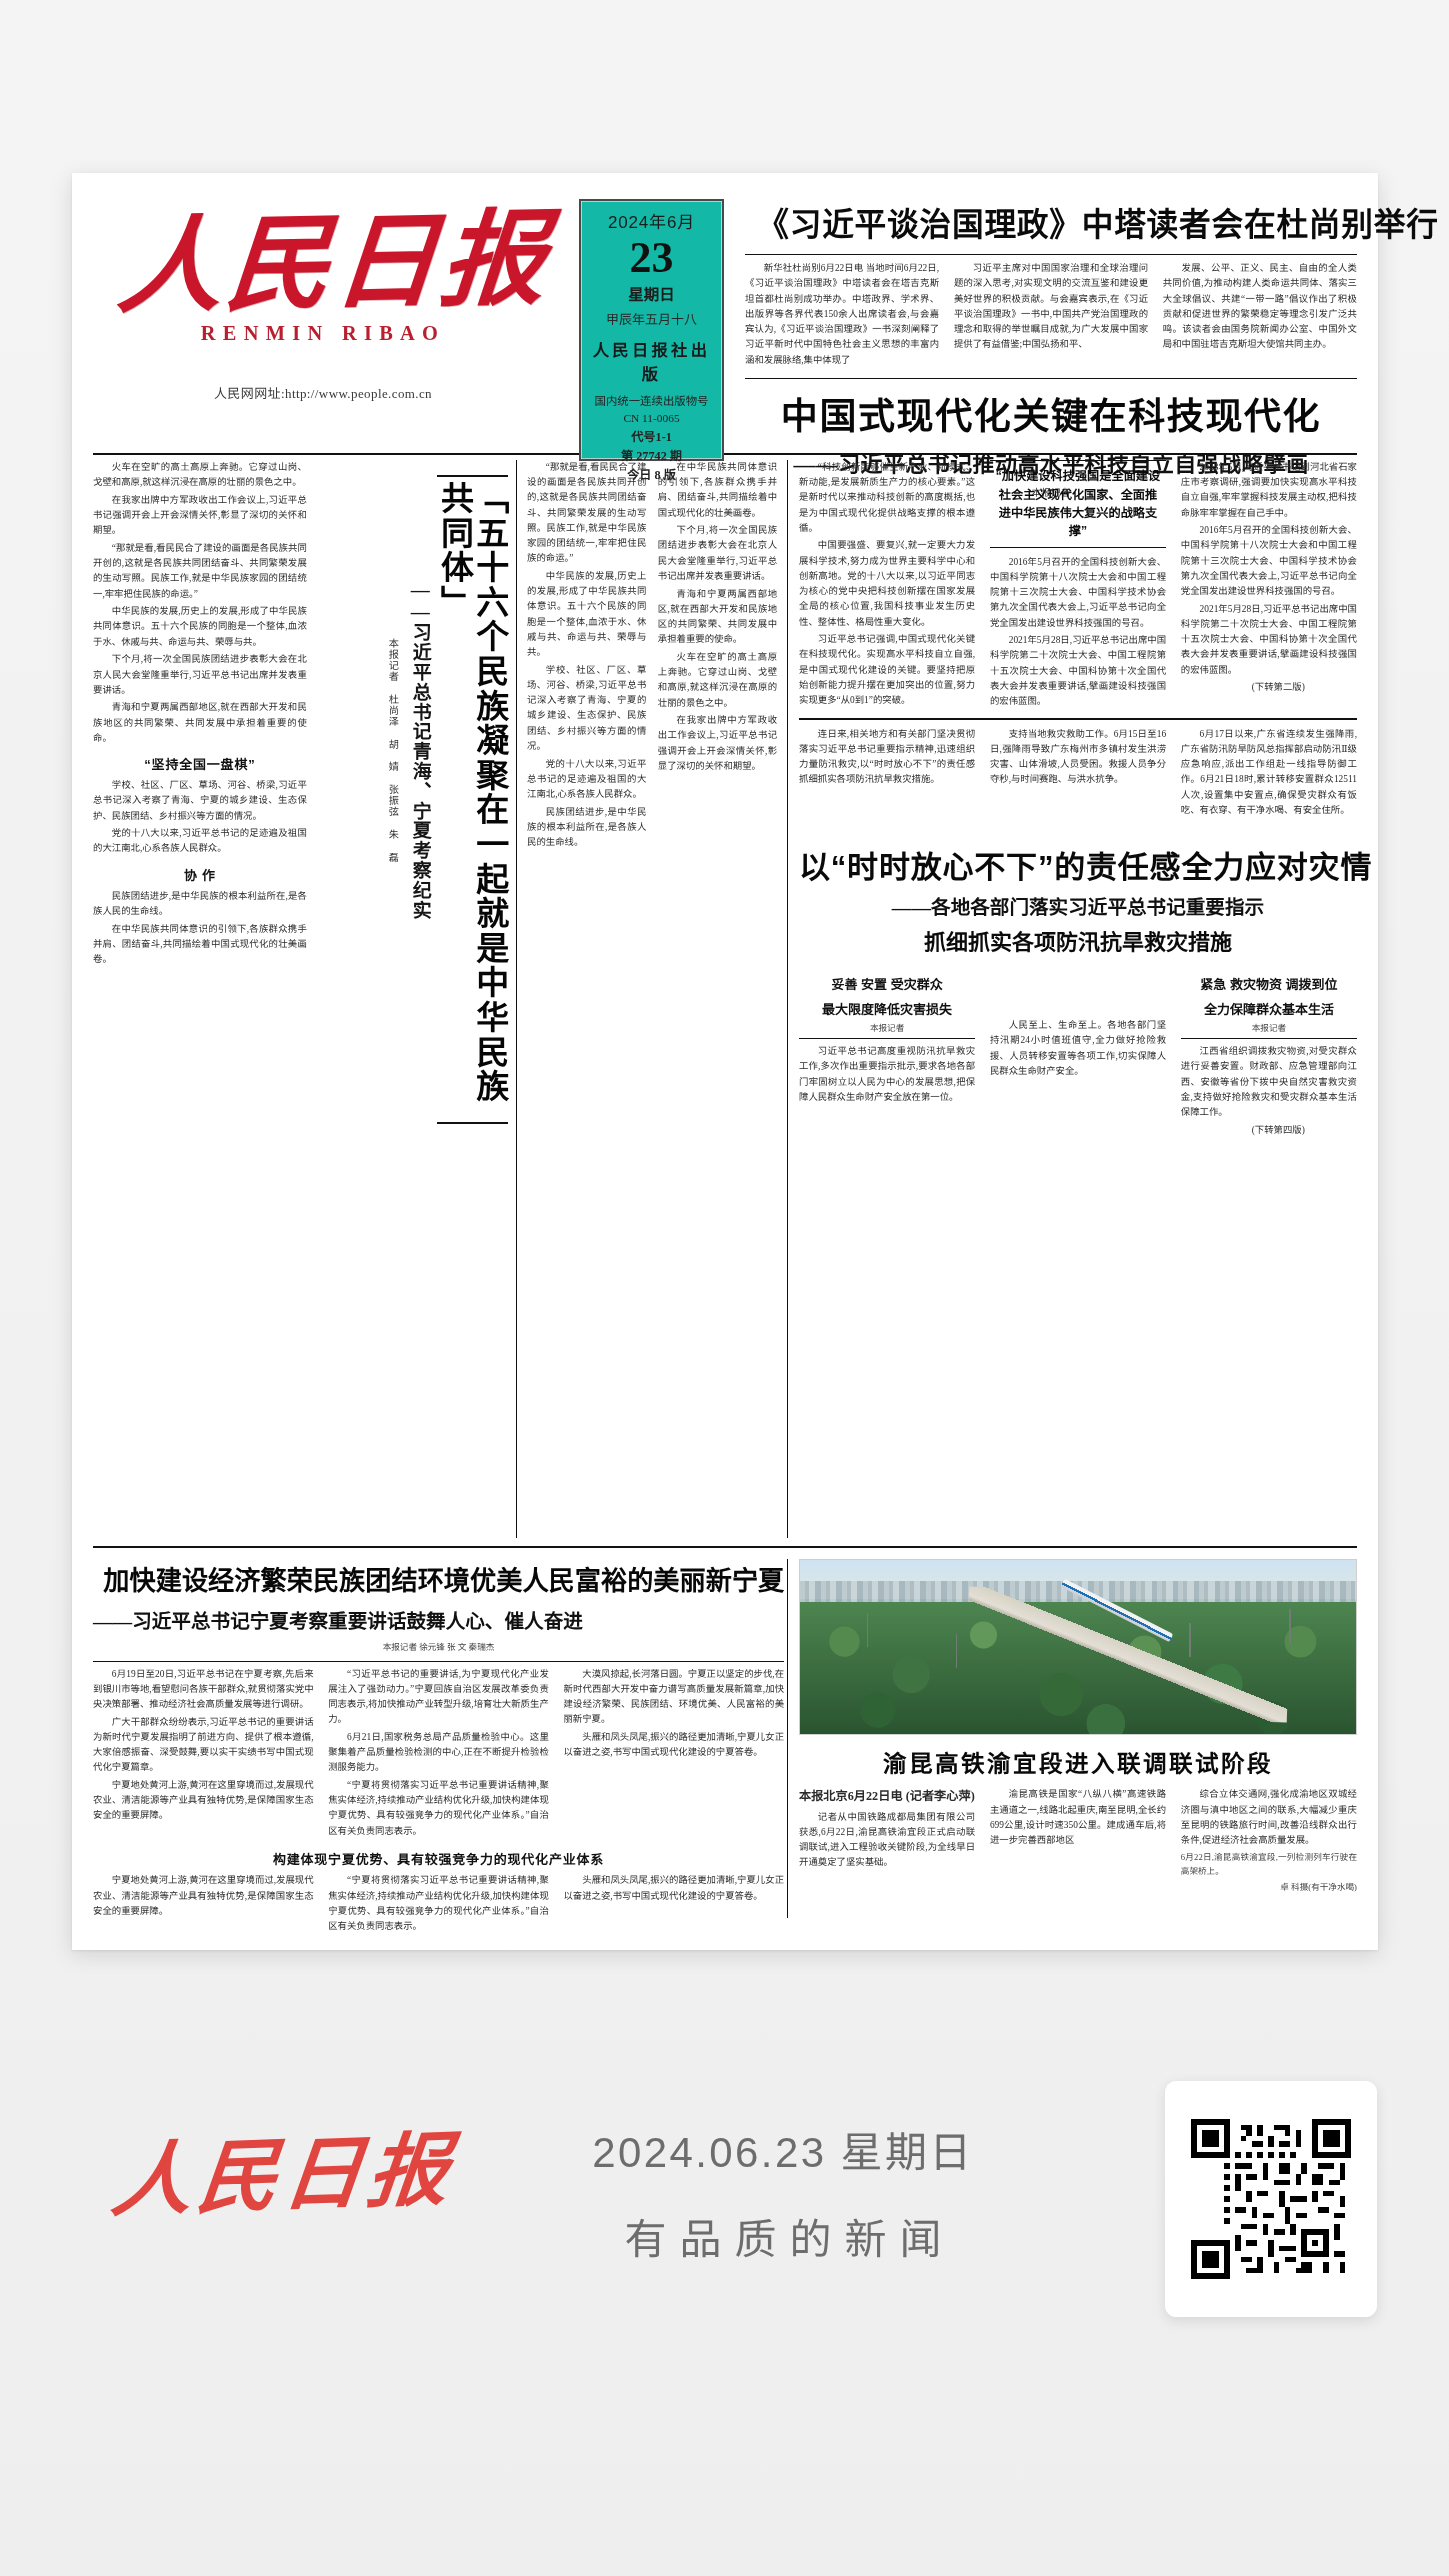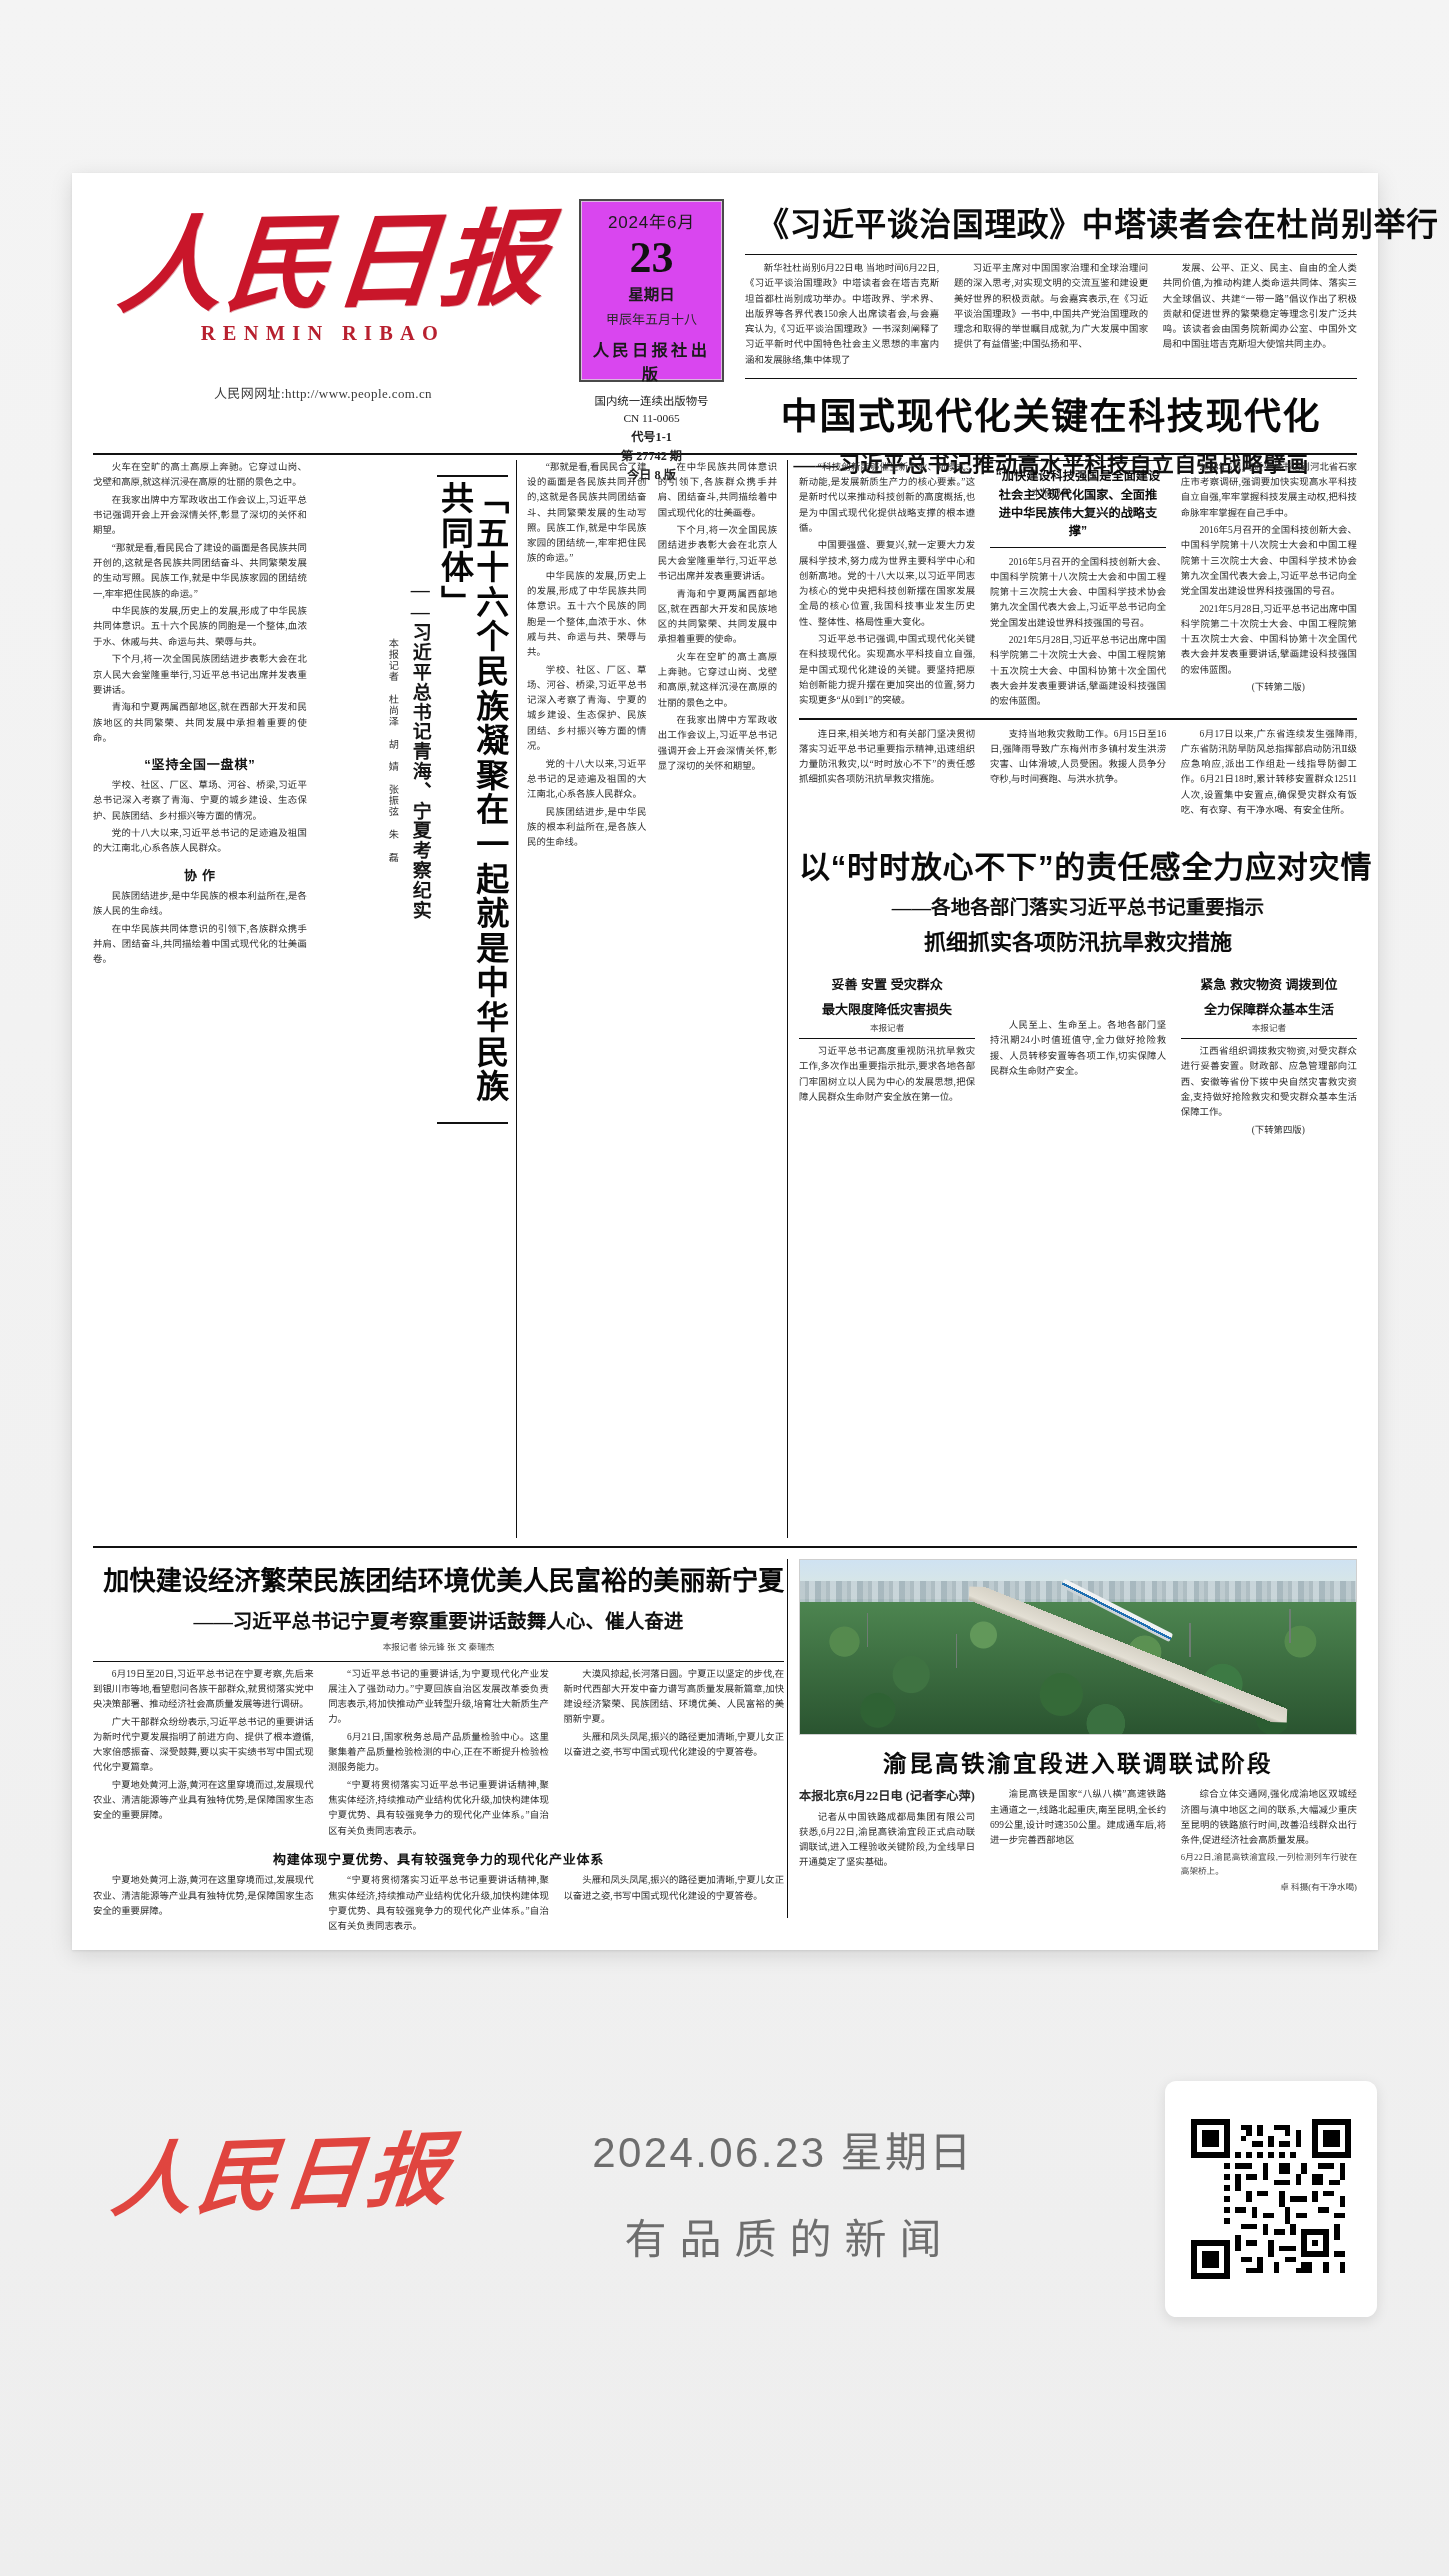--- a/index.html
+++ b/index.html
@@ -81,23 +81,23 @@
     letter-spacing: 0.4px;
     font-family: "Liberation Serif", "DejaVu Serif", serif;
   }
 
   
   .datebox {
     position: absolute;
     left: 486px;
     top: 8.2px;
     width: 145px;
-    height: 183px;
+    height: 262px;
     border: 2.4px double #4a4a4a;
-    background: #d946ef;
+    background: #14b8a6;
     box-sizing: border-box;
     padding: 6.5px 3.3px 3.3px;
     text-align: center;
     box-shadow: inset 0 0 0 0.8px #ddd;
   }
   .db-ym { font-size: 17px; color:#1c1c1c; letter-spacing:0.8px; font-family:"Liberation Sans", sans-serif;}
   .db-day {
     font-size: 44px; font-weight:700; line-height:1.05; color:#111;
     font-family:Liberation Serif, serif; margin-top: 2px; text-align: center;
   }
@@ -330,21 +330,21 @@
     text-align:center;
     letter-spacing:0px;
     color:#080808;
     white-space: nowrap;
     transform: scaleX(.97);
   }
   .hl-4-sub {
     font-family:"Liberation Serif",serif;
     font-weight:700;
     font-size: 19.6px;
-    text-align:center;
+    text-align:left;
     margin-top:6.5px;
     color:#111;
     white-space: nowrap;
   }
   .br-right {
     position:absolute; left:706px; top:11.4px; right:0; height:359px;
   }
   .photo {
     width: 100%;
     height: 176px;

